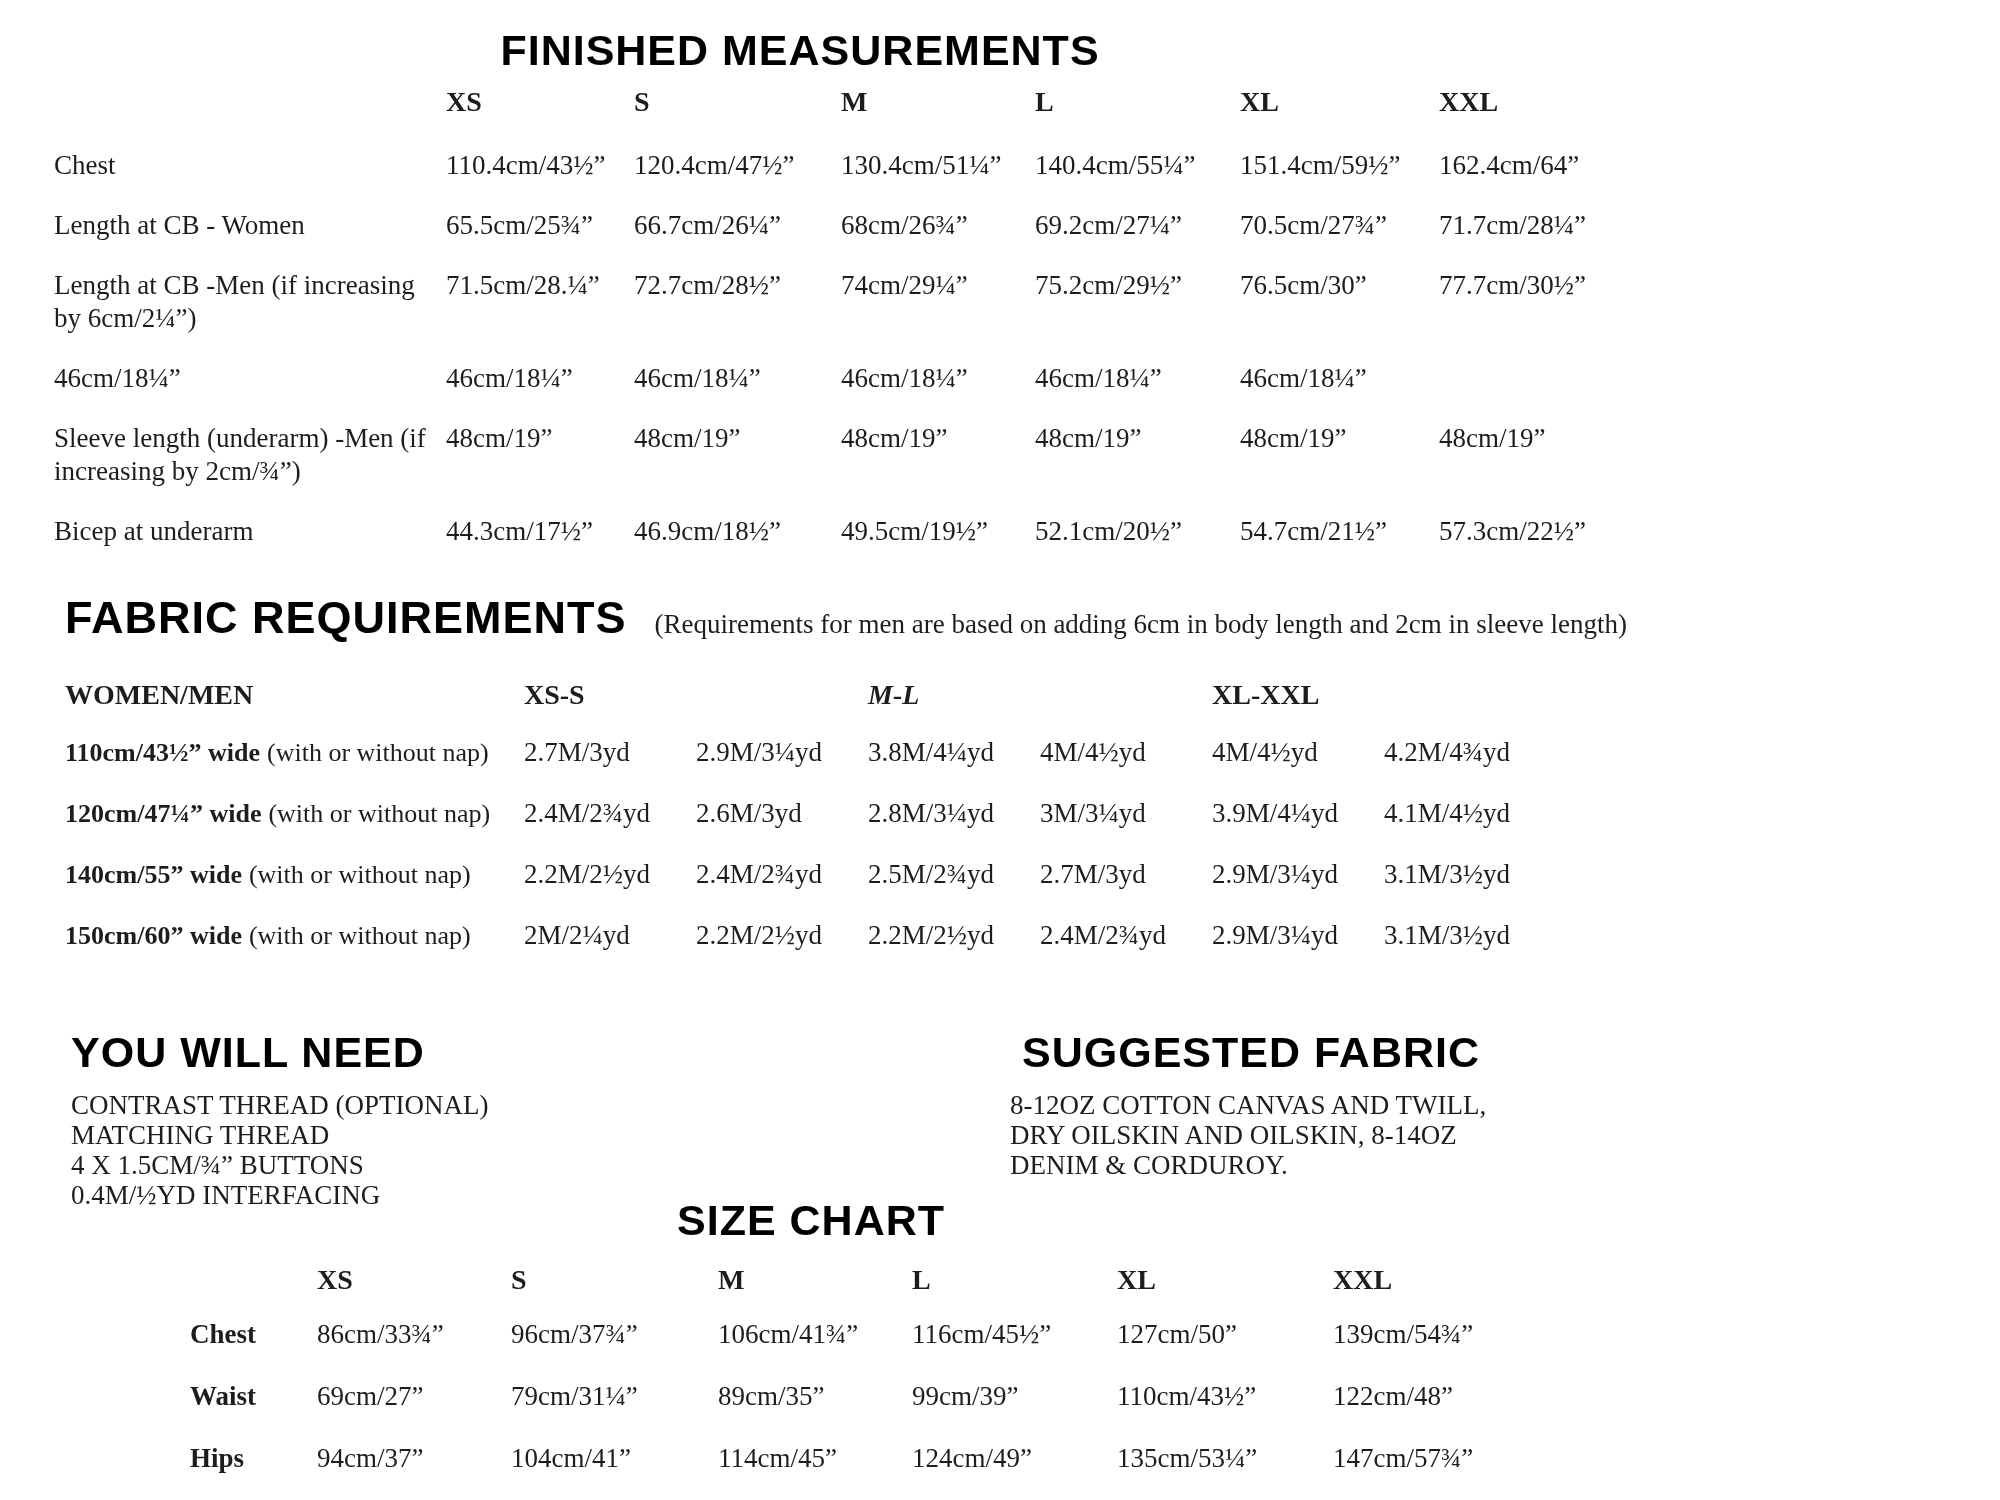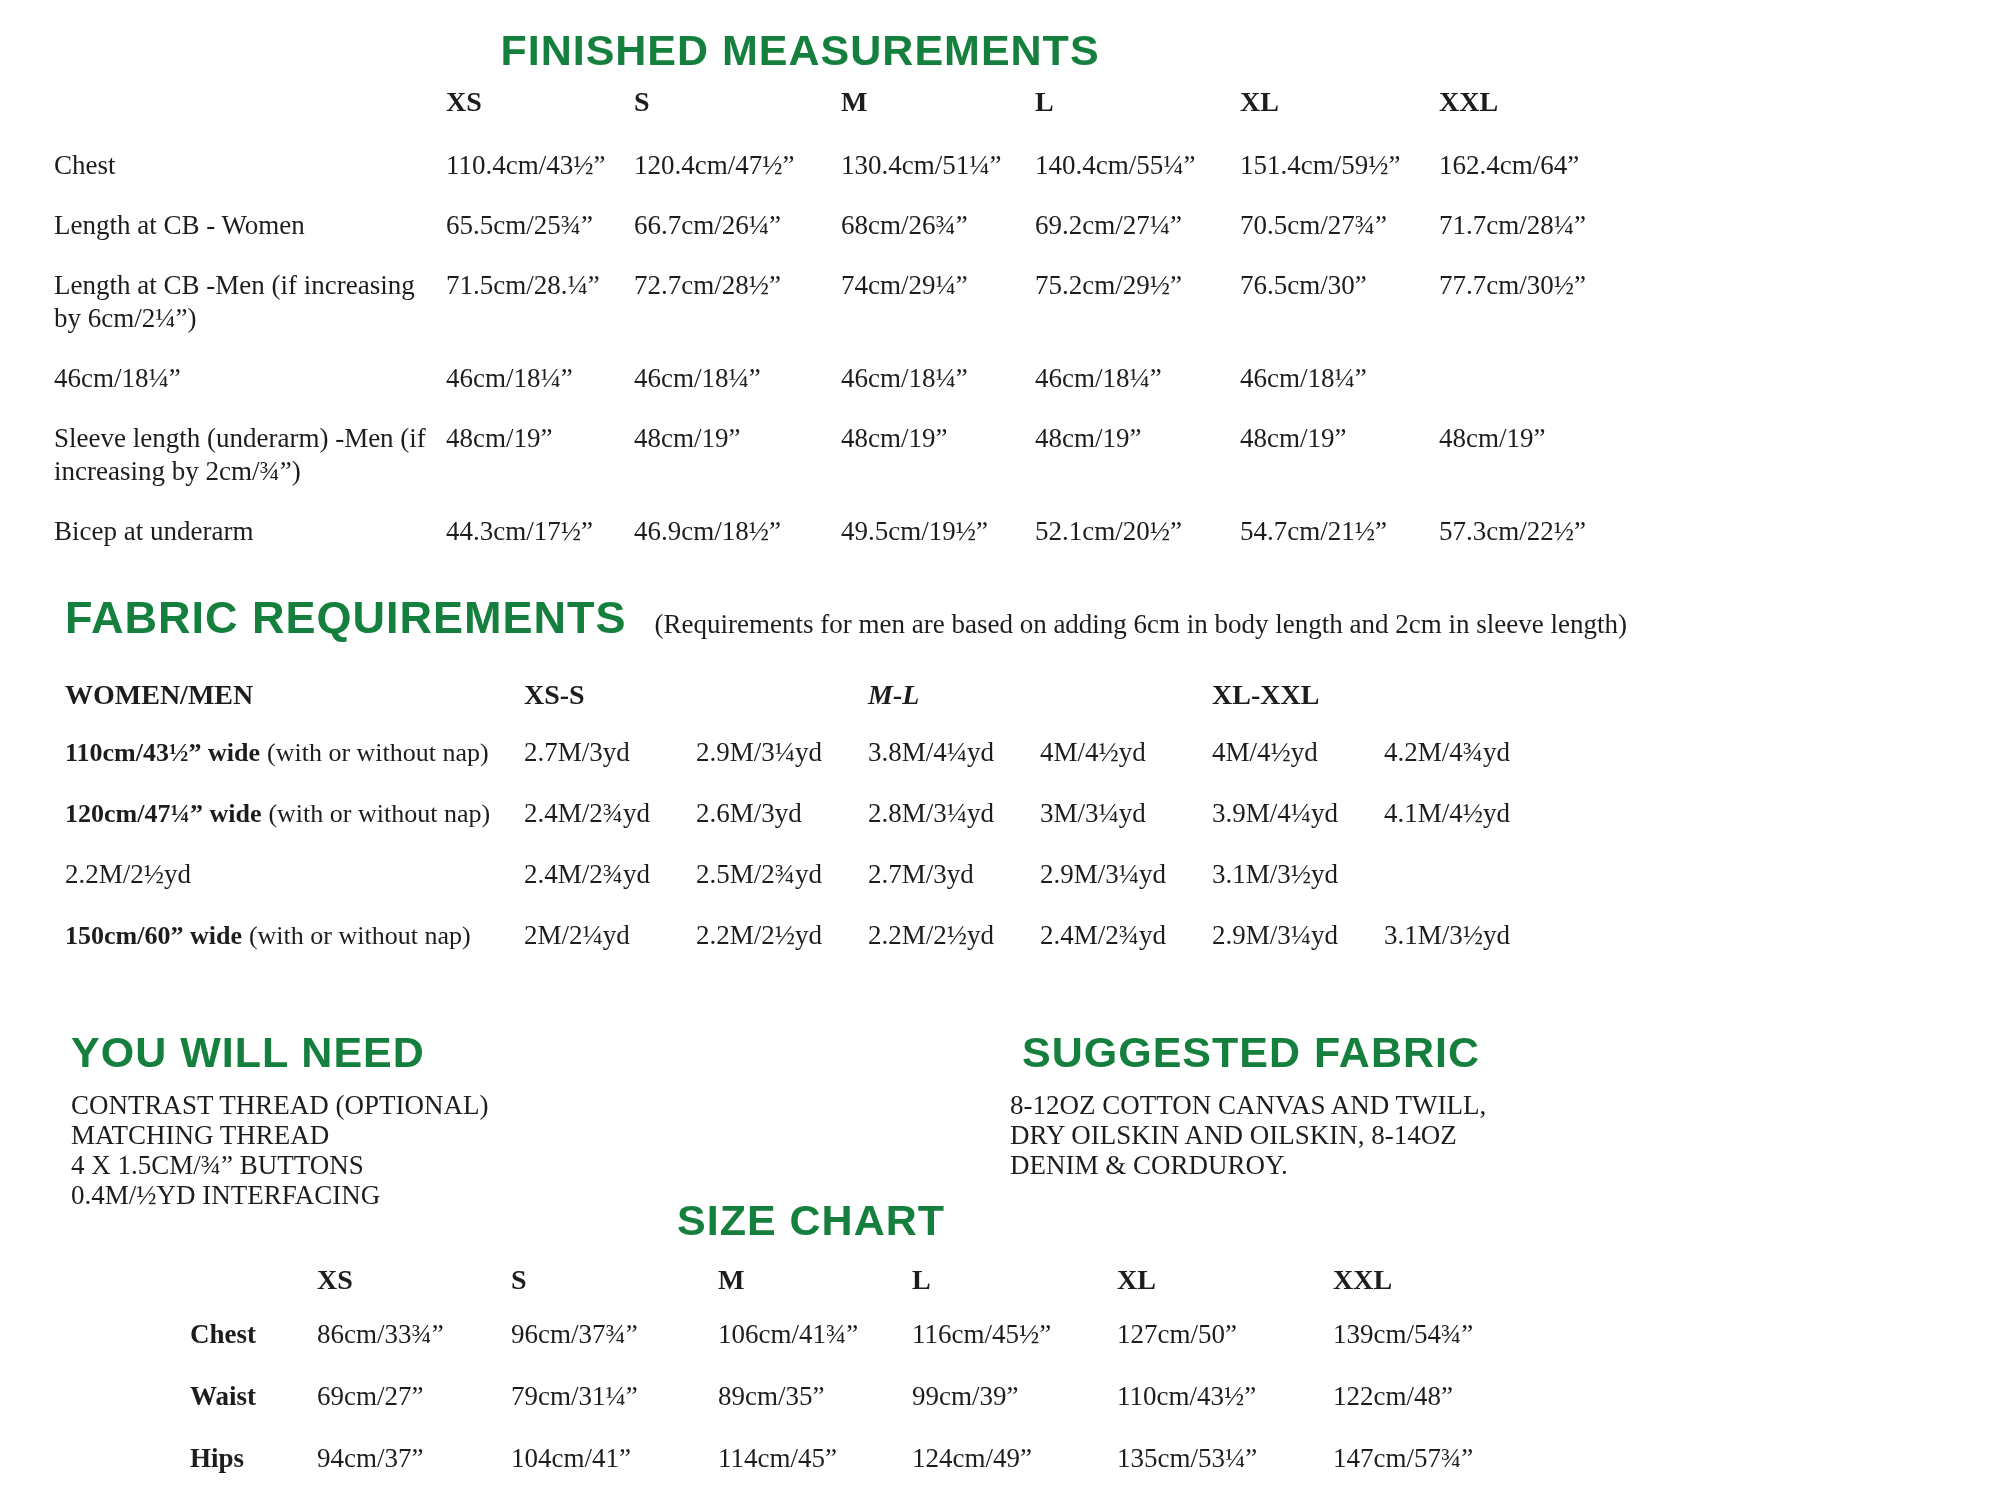--- a/index.html
+++ b/index.html
@@ -4,21 +4,21 @@
 <style>
   * { box-sizing: border-box; margin: 0; padding: 0; }
   html, body { width: 2000px; height: 1500px; background: #ffffff; }
   body { position: relative; font-family: "Liberation Serif", serif; color: #1d1d1b; overflow: hidden; }
 
   .heading {
     font-family: "Liberation Sans", sans-serif;
     font-weight: 800;
     letter-spacing: 1px;
     font-size: 43px;
-    color: #15803d;
+    color: #000000;
     white-space: nowrap;
   }
   .centered { position: absolute; transform: translateX(-50%); }
 
   
   .fm-title { top: 26px; left: 800px; }
   .fm-headrow, .fm-row {
     display: grid;
     grid-template-columns: 392px 188px 207px 194px 205px 199px 200px;
     align-items: start;
@@ -163,20 +163,21 @@
   <div class="fr-row">
     <span class="fr-label"><span class="bold">120cm/47¼” wide</span><span class="note">(with or without nap)</span></span>
     <span class="cell">2.4M/2¾yd</span>
     <span class="cell">2.6M/3yd</span>
     <span class="cell">2.8M/3¼yd</span>
     <span class="cell">3M/3¼yd</span>
     <span class="cell">3.9M/4¼yd</span>
     <span class="cell">4.1M/4½yd</span>
   </div>
   <div class="fr-row">
+    <span class="fr-label"><span class="bold">140cm/55” wide</span><span class="note">(with or without nap)</span></span>
     <span class="cell">2.2M/2½yd</span>
     <span class="cell">2.4M/2¾yd</span>
     <span class="cell">2.5M/2¾yd</span>
     <span class="cell">2.7M/3yd</span>
     <span class="cell">2.9M/3¼yd</span>
     <span class="cell">3.1M/3½yd</span>
   </div>
   <div class="fr-row">
     <span class="fr-label"><span class="bold">150cm/60” wide</span><span class="note">(with or without nap)</span></span>
     <span class="cell">2M/2¼yd</span>

